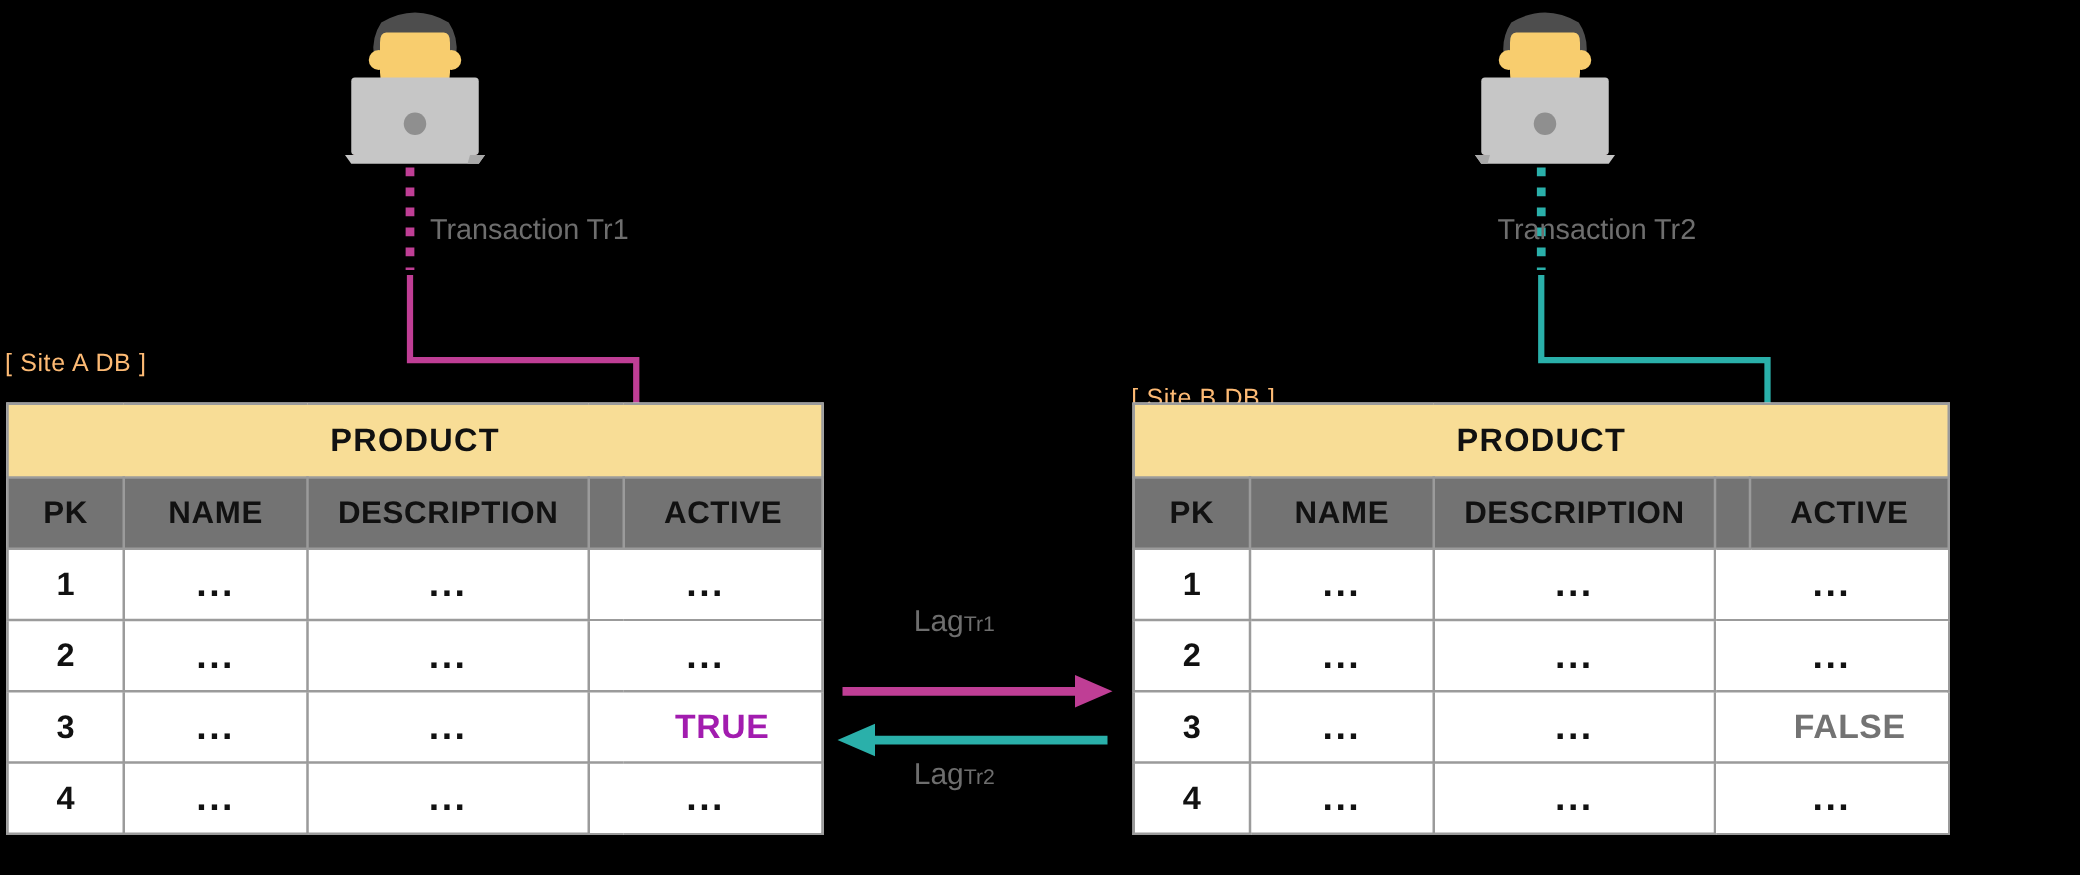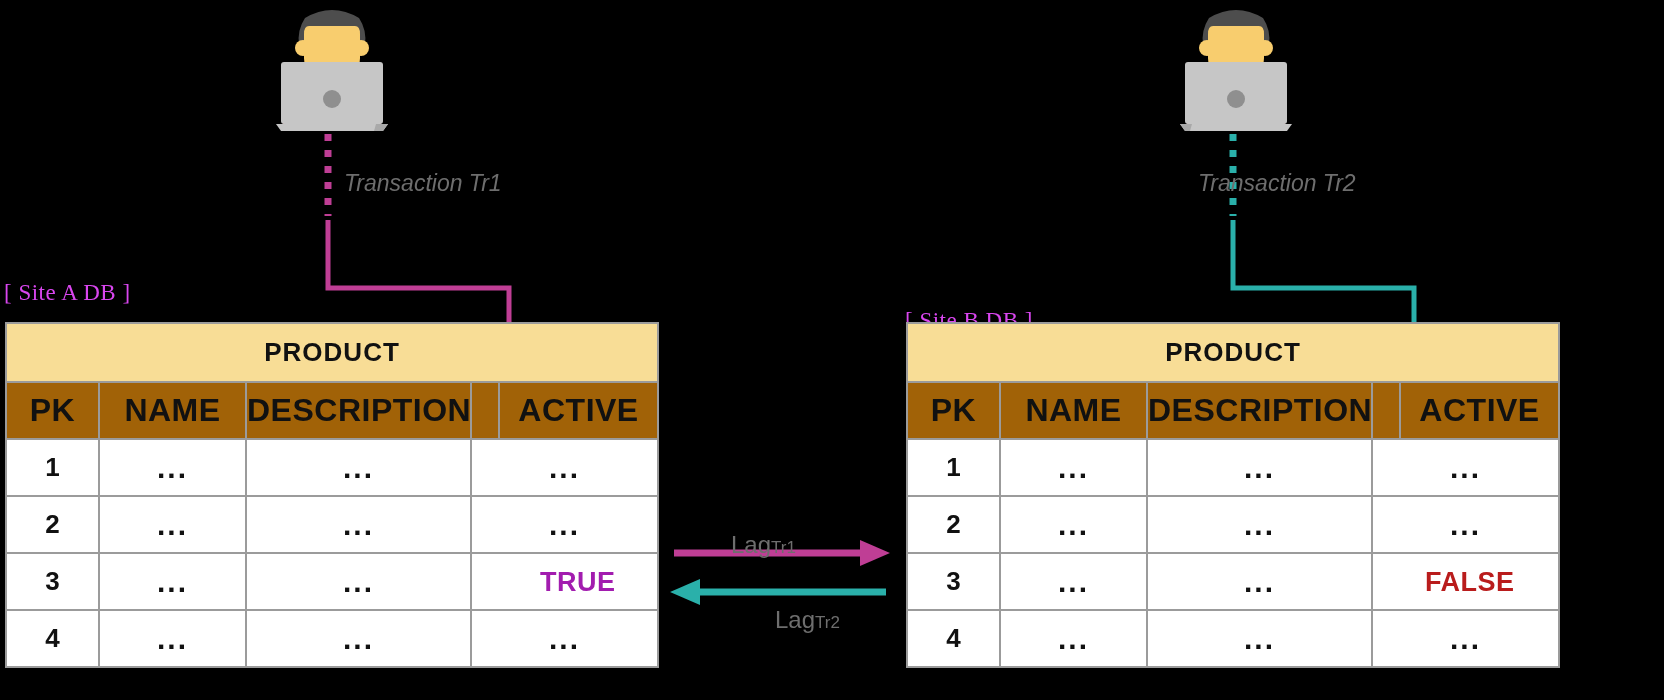--- a/index.html
+++ b/index.html
@@ -8,27 +8,27 @@
     font-family:"Liberation Sans", sans-serif;
     background:#000;
   }
   .stage{position:absolute;inset:0;width:1664px;height:700px;}
 
   
   .overlay{position:absolute;left:0;top:0;width:1664px;height:700px;pointer-events:none;}
 
   
   .site-label{
-    position:absolute;color:#d946ef;font-size:23px;letter-spacing:.5px;
-    white-space:nowrap;font-family:Liberation Serif, serif;
+    position:absolute;color:#fdba74;font-size:20px;letter-spacing:.5px;
+    white-space:nowrap;font-family:Liberation Sans, sans-serif;
   }
 
   
   .tr-label{
-    position:absolute;color:#6e6e6e;font-size:23px;white-space:nowrap;font-style:italic;
+    position:absolute;color:#6e6e6e;font-size:23px;white-space:nowrap;
   }
 
   
   .lag-label{
     position:absolute;color:#6e6e6e;font-size:24px;white-space:nowrap;
   }
   .lag-label .sub{font-size:17px;}
 
   
   .db-table{
@@ -40,33 +40,33 @@
     text-align:center;vertical-align:middle;
     font-size:25px;color:#111;font-weight:bold;
     font-family:"Liberation Sans", sans-serif;
     background:#fff;
     padding:0;
   }
   .db-table td.title{
     background:#f8dd96;font-size:26px;letter-spacing:1px;height:57px;
   }
   .db-table td.colhead{
-    background:#a16207;font-size:32px;letter-spacing:.5px;height:55px;
+    background:#737373;font-size:25px;letter-spacing:.5px;height:55px;
   }
   .db-table td.cell{height:55px;font-size:26px;}
   .db-table td.dots{
     font-size:30px;letter-spacing:2px;color:#111;line-height:1;
   }
   .db-table td.active-cell{position:relative;}
   .flagword{
     font-size:27px;font-weight:bold;letter-spacing:.5px;
     position:absolute;top:50%;transform:translateY(-50%);
   }
   .flag-true{color:#a21caf;left:68px;}
-  .flag-false{color:#b91c1c;left:52px;}
+  .flag-false{color:#737373;left:62px;}
 </style>
 </head>
 <body>
 
 <div class="stage">
 
   <svg class="overlay" viewBox="0 0 1664 700">
 
     <g>
 
@@ -119,25 +119,25 @@
     <path d="M860 540 L890 553 L860 566 Z" fill="#bf3e95"></path>
 
     <line x1="690" y1="592" x2="886" y2="592" stroke="#2ab0aa" stroke-width="7"></line>
     <path d="M700 579 L670 592 L700 605 Z" fill="#2ab0aa"></path>
   </svg>
 
   <div class="tr-label" style="left:344px;top:170px;">Transaction Tr1</div>
 
   <div class="tr-label" style="left:1198px;top:170px;">Transaction Tr2</div>
 
-  <div class="lag-label" style="left:731px;top:531px;">
+  <div class="lag-label" style="left:731px;top:484px;">
     <span>Lag</span><span class="sub">Tr1</span>
   </div>
 
-  <div class="lag-label" style="left:775px;top:606px;">
+  <div class="lag-label" style="left:731px;top:606px;">
     <span>Lag</span><span class="sub">Tr2</span>
   </div>
 
   <div class="site-label" style="left:4px;top:280px;">[ Site A DB ]</div>
 
   <table class="db-table" style="left:5px;top:322px;width:652px;">
     <colgroup>
       <col style="width:93px">
         <col style="width:147px">
         <col style="width:225px">

